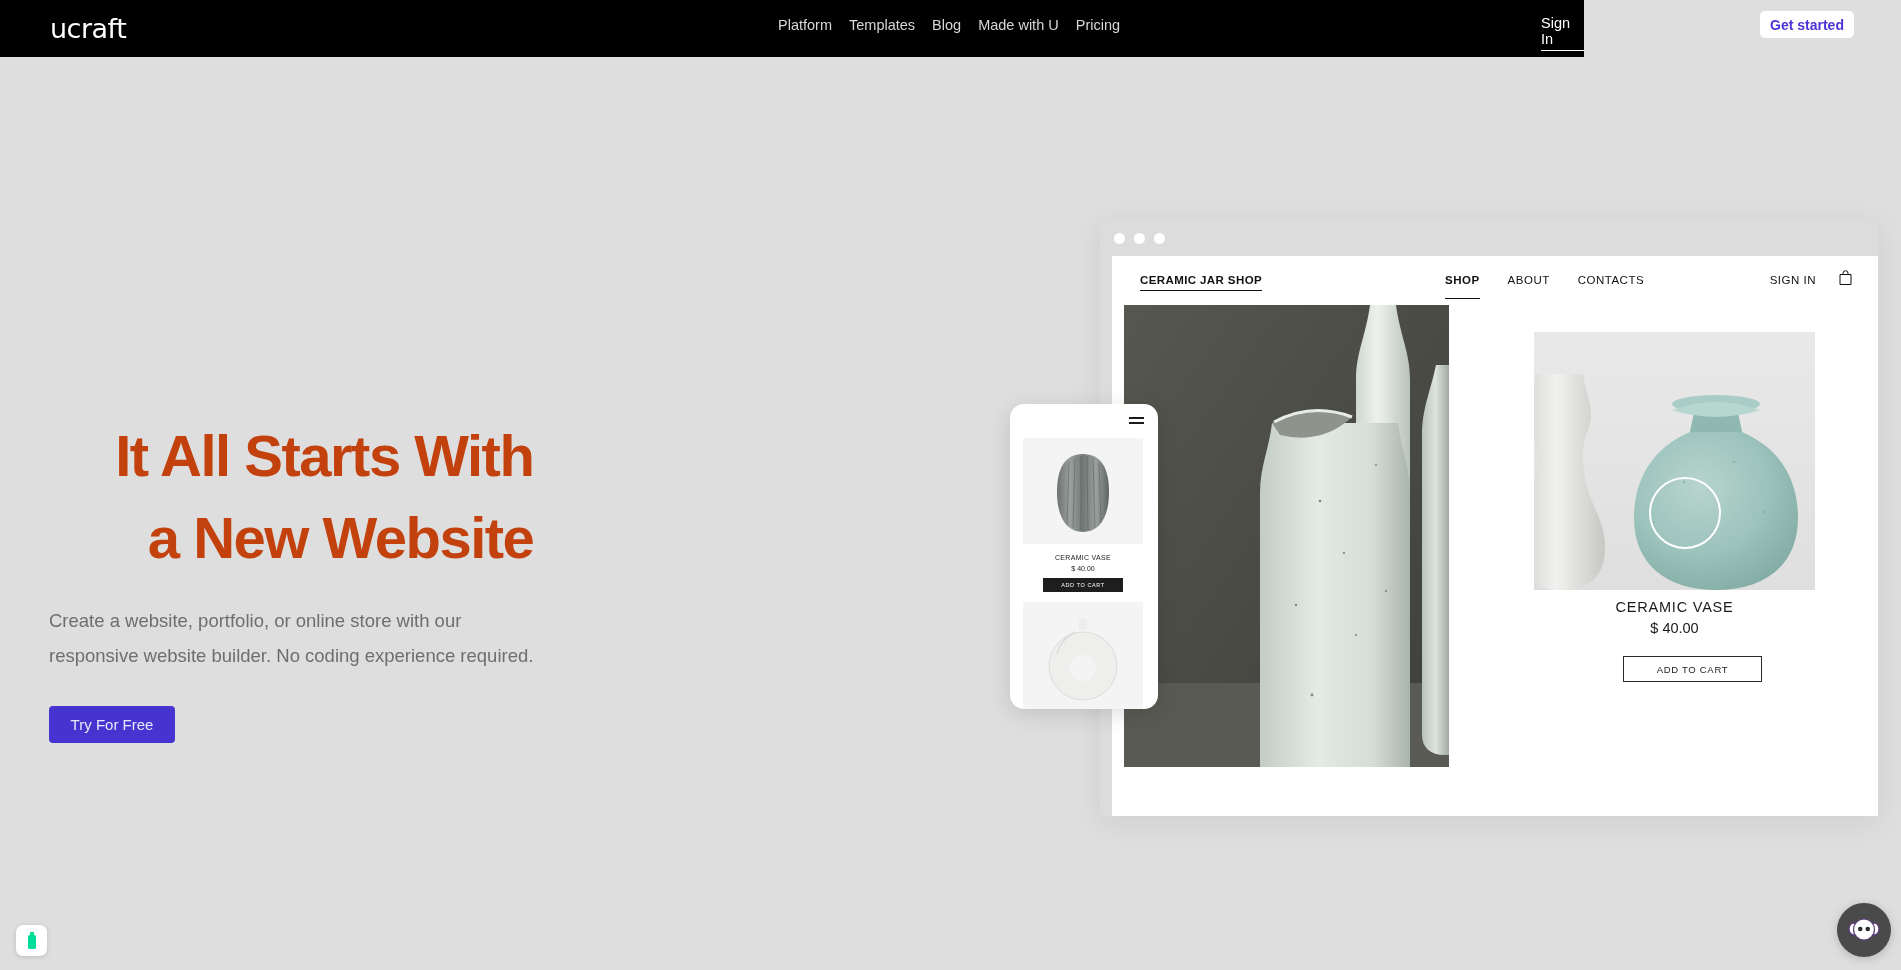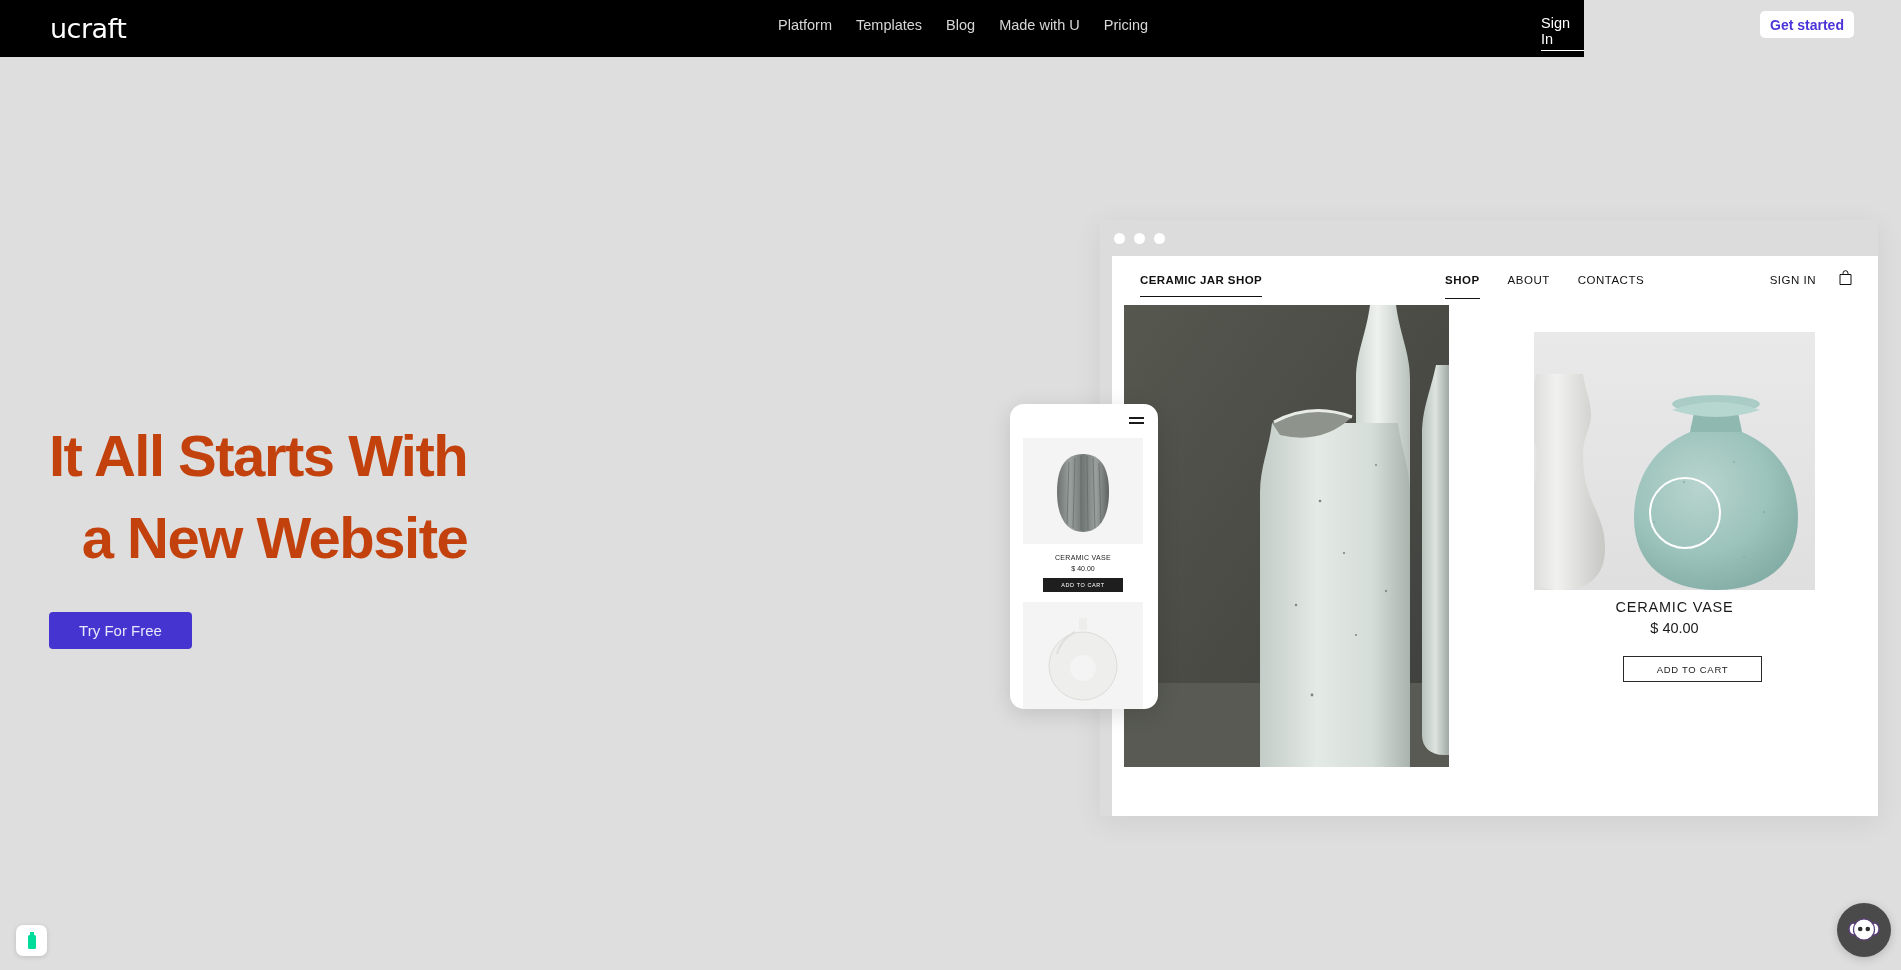--- a/index.html
+++ b/index.html
@@ -30,21 +30,21 @@
     font-size: 27px;
     letter-spacing: -0.5px;
     font-weight: 400;
     font-family: "DejaVu Sans", sans-serif;
   }
   .nav-center {
     position: absolute;
     left: 778px;
     top: 17px;
     display: flex;
-    gap: 24px;
+    gap: 17px;
     align-items: center;
   }
   .nav-link {
     color: #d7d7d7;
     font-size: 14.5px;
     text-decoration: none;
     white-space: nowrap;
     cursor: pointer;
   }
   .signin {
@@ -95,21 +95,21 @@
   .subtext {
     margin-top: 24px;
     font-size: 18.5px;
     line-height: 35px;
     color: #6e6e6e;
     white-space: pre-line;
     max-width: 600px;
   }
   .try-btn {
     margin-top: 33px;
-    width: 143px;
+    width: 126px;
     height: 37px;
     background: #4634d0;
     border: none;
     border-radius: 4px;
     color: #e9e7fa;
     font-size: 15px;
     font-family: "Liberation Sans", sans-serif;
     cursor: pointer;
     display: flex;
     align-items: center;
@@ -152,21 +152,21 @@
     position: relative;
   }
   .shop-brand {
     position: absolute;
     left: 28px; top: 18px;
     font-size: 11.5px;
     font-weight: 700;
     letter-spacing: 0.4px;
     color: #111;
     border-bottom: 1.3px solid #111;
-    padding-bottom: 10px;
+    padding-bottom: 4px;
     cursor: pointer;
   }
   .shop-nav {
     position: absolute;
     left: 333px; top: 18px;
     display: flex;
     gap: 28px;
   }
   .shop-nav-item {
     font-size: 11.5px;
@@ -376,20 +376,22 @@
     <a class="nav-link">Pricing</a>
   </nav>
 
   <div class="signin">Sign In</div>
   <button class="get-started">Get started</button>
 </div>
 
 <div class="hero-left">
   <h1 class="headline">It All Starts With
 a New Website</h1>
+  <p class="subtext">Create a website, portfolio, or online store with our
+responsive website builder. No coding experience required.</p>
   <button class="try-btn">Try For Free</button>
 </div>
 
 <div class="browser">
 
   <div class="browser-chrome">
     <span class="dot"></span>
     <span class="dot"></span>
     <span class="dot"></span>
   </div>

